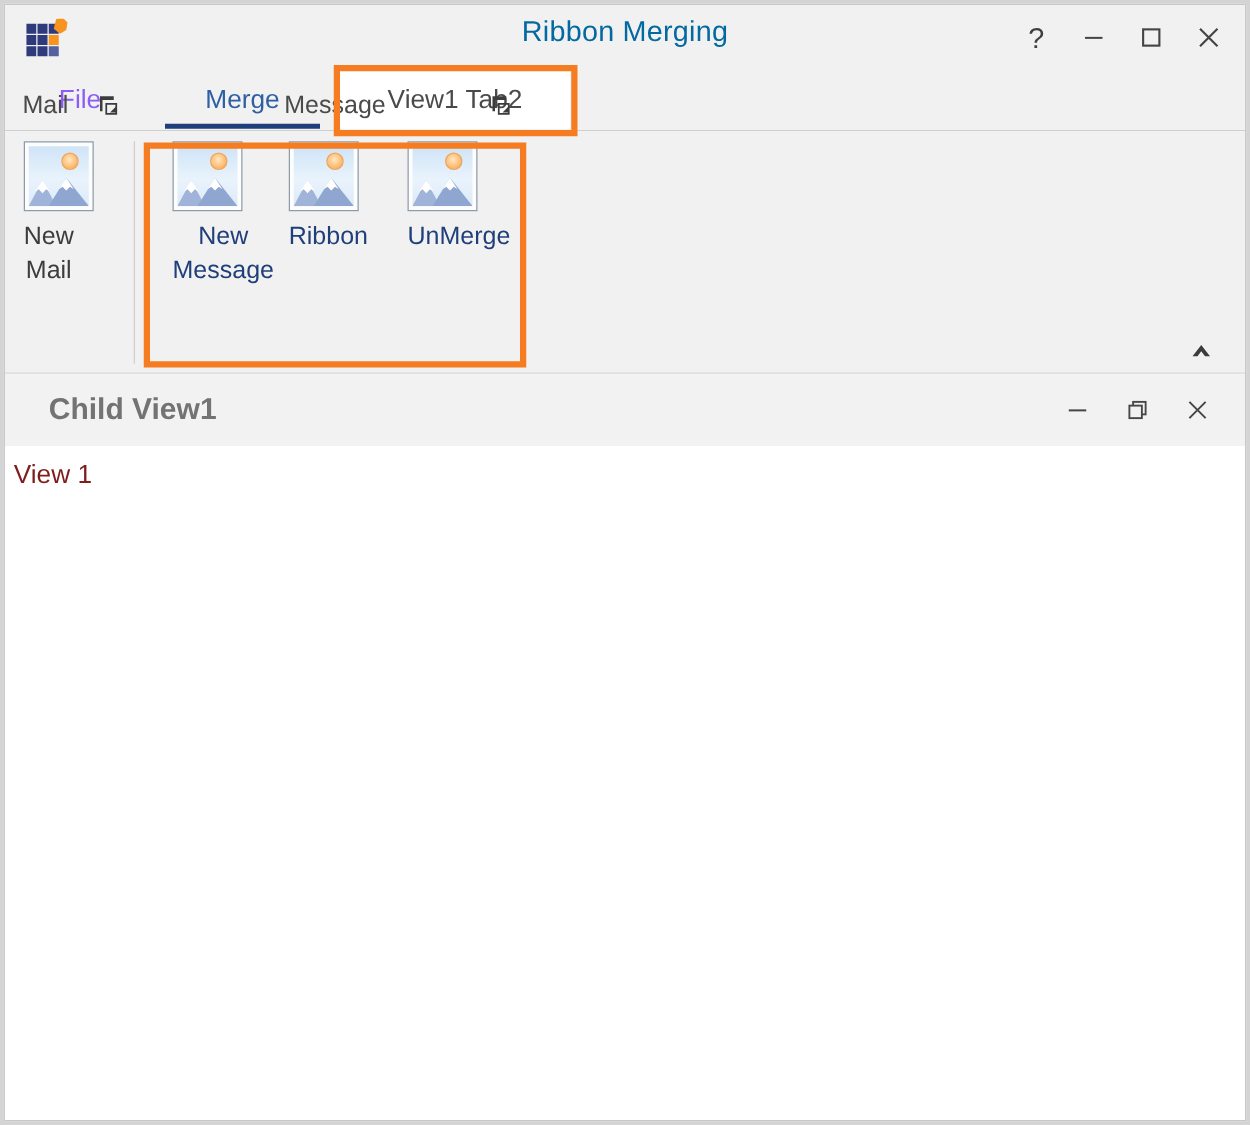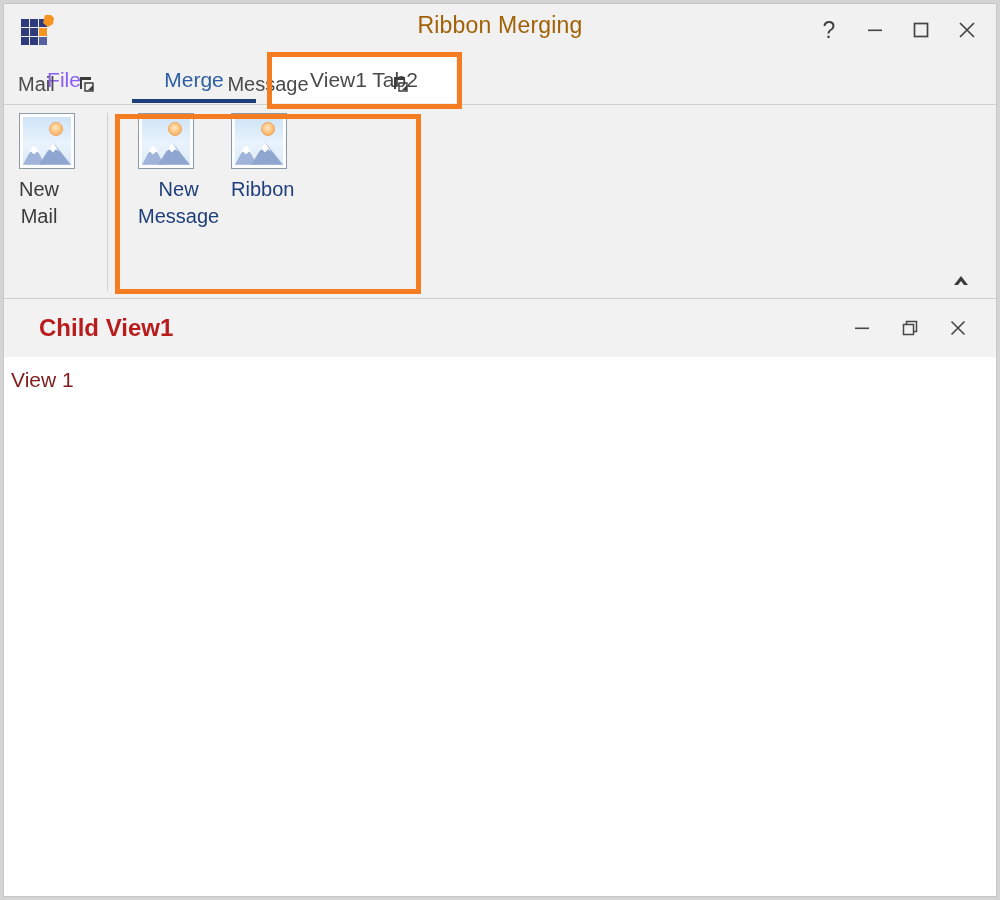--- a/index.html
+++ b/index.html
@@ -40,21 +40,21 @@
     width: 34px;
     height: 32px;
   }
   #window-title {
     position: absolute;
     left: 0;
     right: 0;
     top: 8px;
     text-align: center;
     font-size: 23px;
-    color: #a16207;
+    color: #0369a1;
     letter-spacing: 0.2px;
   }
   .titlebar-buttons {
     position: absolute;
     right: 6px;
     top: 0;
     height: 52px;
     display: flex;
     align-items: center;
   }
@@ -244,21 +244,21 @@
     height: 58px;
     background: #f2f2f2;
   }
   #child-title {
     position: absolute;
     left: 35px;
     top: 0;
     line-height: 58px;
     font-size: 24px;
     font-weight: bold;
-    color: #b91c1c;
+    color: #737373;
   }
   .child-buttons {
     position: absolute;
     right: 14px;
     top: 0;
     height: 58px;
     display: flex;
     align-items: center;
   }
   .cb-btn {
@@ -402,20 +402,34 @@
                 <polygon points="0,28 11,8 22,28" fill="#9fb4d8"></polygon>
                 <polygon points="5,17 11,8 17,17 14,15 11,18 8,15" fill="#ffffff"></polygon>
                 <polygon points="16,28 30,6 48,28" fill="#8fa7d0"></polygon>
                 <polygon points="24,15 30,6 36,15 33,13 30,16 27,13" fill="#ffffff"></polygon>
               </svg>
             </div>
           </div>
           <div class="rb-label blue">Ribbon</div>
         </div>
 
+        <div class="ribbon-button" style="left:211px;">
+          <div class="pic-icon">
+            <div class="pic-inner">
+              <div class="pic-sun"></div>
+              <svg class="pic-mtn" viewBox="0 0 48 28" preserveAspectRatio="none">
+                <polygon points="0,28 11,8 22,28" fill="#9fb4d8"></polygon>
+                <polygon points="5,17 11,8 17,17 14,15 11,18 8,15" fill="#ffffff"></polygon>
+                <polygon points="16,28 30,6 48,28" fill="#8fa7d0"></polygon>
+                <polygon points="24,15 30,6 36,15 33,13 30,16 27,13" fill="#ffffff"></polygon>
+              </svg>
+            </div>
+          </div>
+          <div class="rb-label blue">UnMerge</div>
+        </div>
 
       </div>
       <div class="group-footer">
         <div class="group-label">Message</div>
         <div class="dialog-launcher">
           <svg width="16" height="16" viewBox="0 0 16 16">
             <path d="M1 1 H12 V4 H3 V13 H1 Z" fill="#3c3c3c"></path>
             <path d="M6 7 H14 V15 H6 Z" fill="none" stroke="#3c3c3c" stroke-width="1.4"></path>
             <polygon points="9,14 14,14 14,9" fill="#3c3c3c"></polygon>
           </svg>

